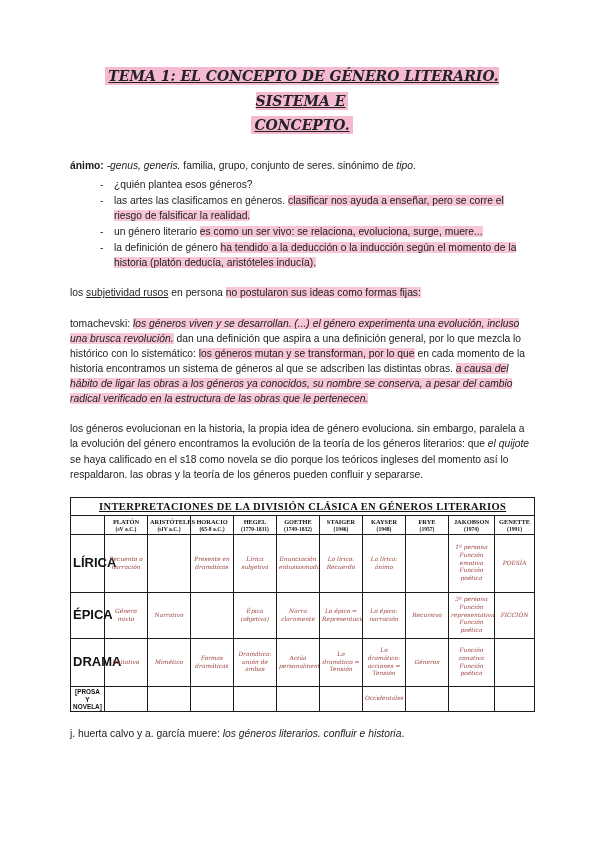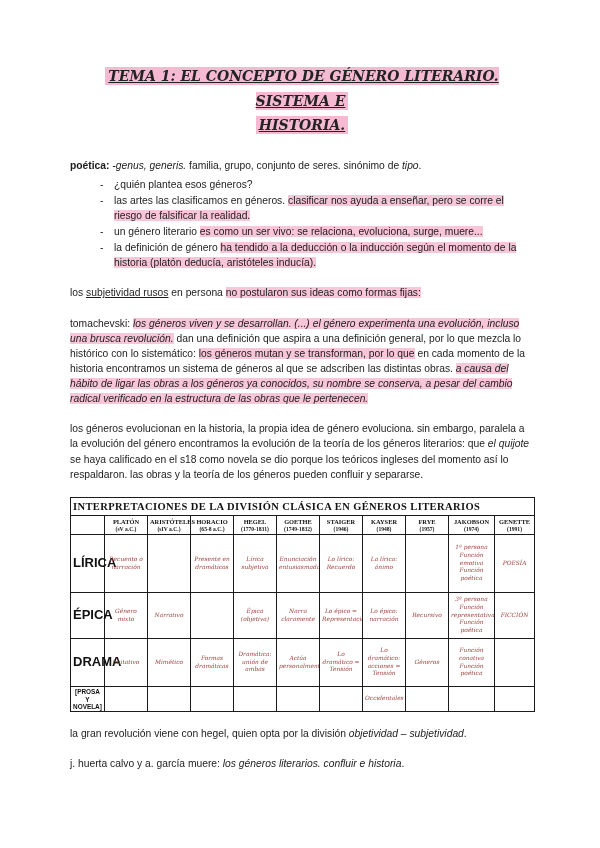--- a/index.html
+++ b/index.html
@@ -55,23 +55,24 @@
     border-collapse: collapse;
     table-layout: fixed;
     margin: 6px 0 14px 0;
   }
   .gtable th, .gtable td { border: 1px solid #1b1b1b; padding: 1px 2px; }
   .t-title th {
     font-family: "Liberation Serif", serif;
     font-size: 10.5px;
     font-weight: bold;
     letter-spacing: 0.4px;
-    text-align: left;
+    text-align: center;
     padding: 3px 2px;
     color: #111;
+    text-decoration: underline;
   }
   .t-head th {
     font-family: "Liberation Serif", serif;
     font-size: 6.4px;
     line-height: 1.2;
     text-align: center;
     vertical-align: top;
     color: #111;
     padding-top: 2px;
   }
@@ -103,24 +104,24 @@
   .r3 td { height: 16px; }
   .r3 .rlabel { font-size: 6.4px; }
 </style>
 </head>
 <body>
 
 <div class="page">
 
   <div class="doc-title">
     <span class="hl-title">TEMA 1: EL CONCEPTO DE GÉNERO LITERARIO. SISTEMA E</span><br>
-    <span class="hl-title">HISTORIA.</span>
+    <span class="hl-title">CONCEPTO.</span>
   </div>
 
-  <p class="para tight"><b class="lbl">poética:</b><span class="it"> -genus, generis.</span><span> familia, grupo, conjunto de seres. sinónimo de </span><span class="it">tipo</span><span>.</span></p>
+  <p class="para tight"><b class="lbl">ánimo:</b><span class="it"> -genus, generis.</span><span> familia, grupo, conjunto de seres. sinónimo de </span><span class="it">tipo</span><span>.</span></p>
 
   <div class="bullets">
     <div class="bullet">
       <span class="dash">-</span>
       <span class="btext"><span>¿quién plantea esos géneros?</span></span>
     </div>
     <div class="bullet">
       <span class="dash">-</span>
       <span class="btext"><span>las artes las clasificamos en géneros. </span><span class="hl">clasificar nos ayuda a enseñar, pero se corre el riesgo de falsificar la realidad.</span></span>
     </div>
@@ -255,17 +256,16 @@
       <td></td>
       <td></td>
       <td>Occidentales</td>
       <td></td>
       <td></td>
       <td></td>
     </tr>
   </tbody>
     </table>
 
-  <p class="para"><span>la gran revolución viene con hegel, quien opta por la división </span><span class="it">objetividad – subjetividad</span><span>.</span></p>
 
   <p class="para"><span>j. huerta calvo y a. garcía muere: </span><span class="it">los géneros literarios. confluir e historia</span><span>.</span></p>
 
 </div>
 
 </body></html>

